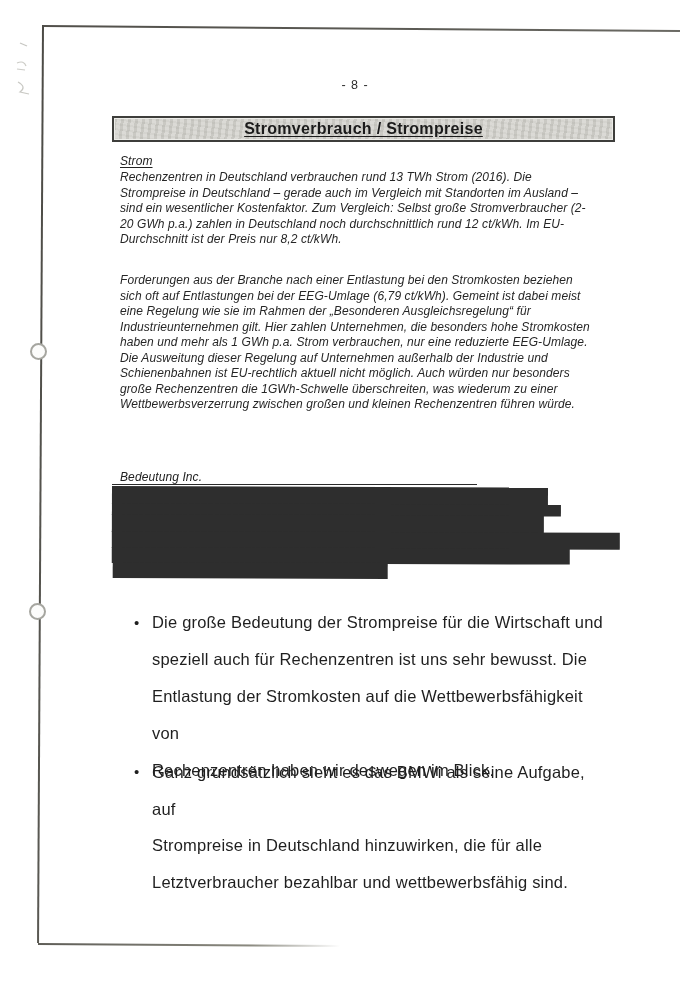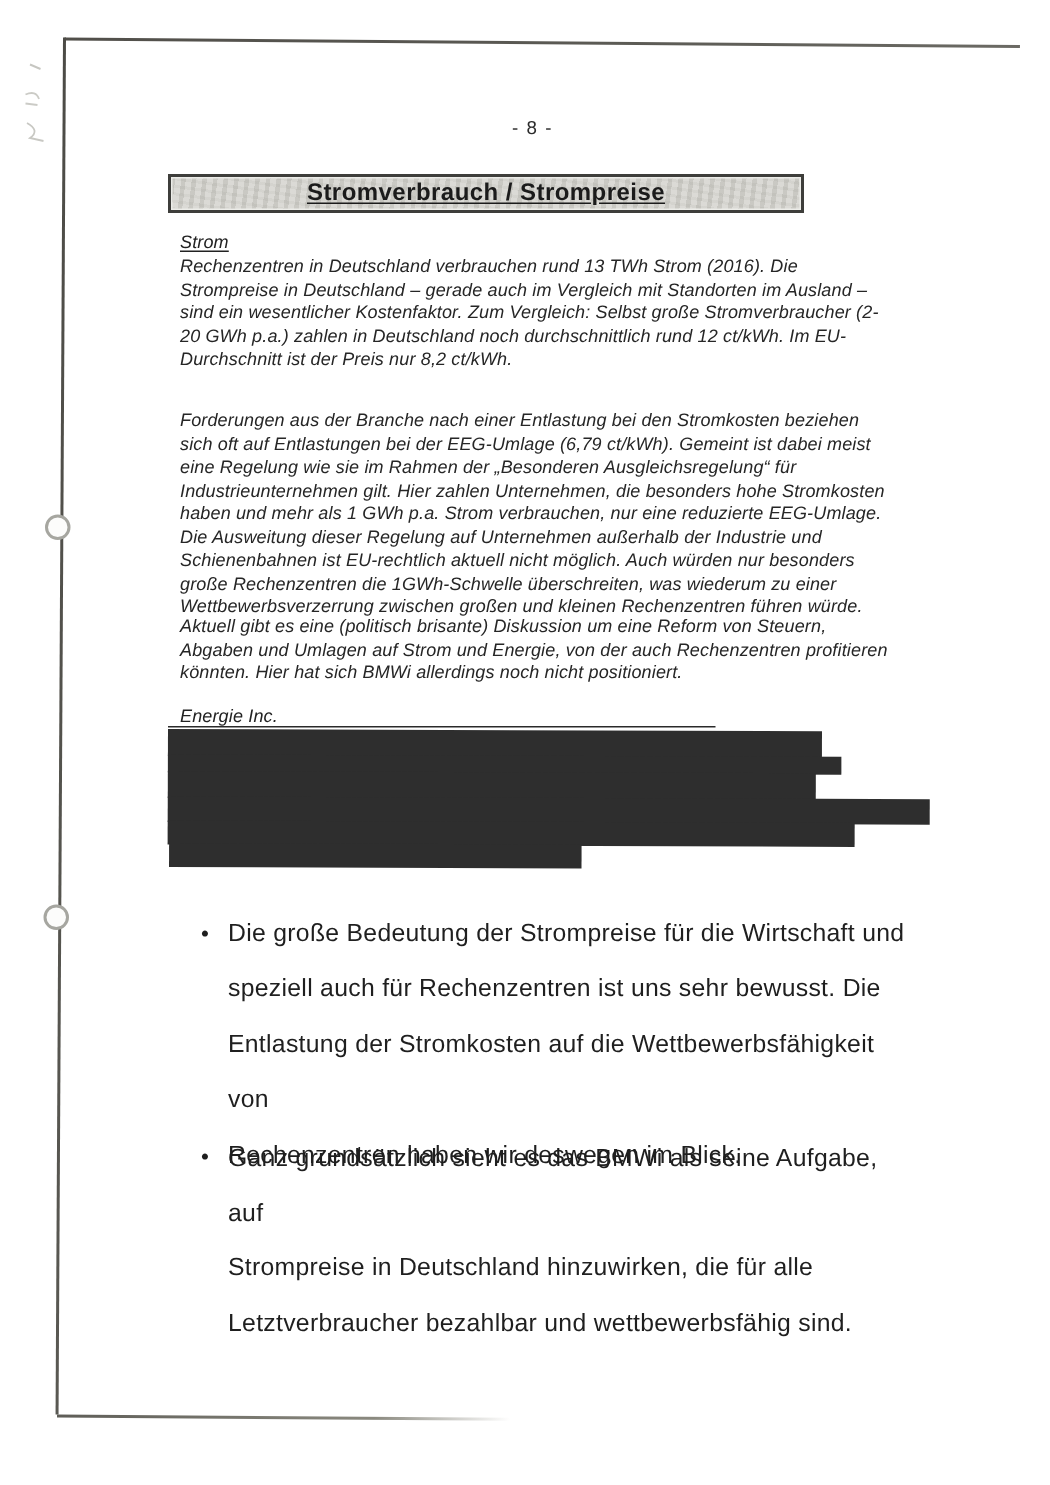--- a/index.html
+++ b/index.html
@@ -23,21 +23,21 @@
     transform:rotate(0.4deg);transform-origin:left top;}
   .punch{position:absolute;width:17px;height:17px;border-radius:50%;
     border:2px solid #a6a6a0;background:#fcfcfb;box-sizing:border-box;}
   .punch.p1{left:30px;top:343px;}
   .punch.p2{left:29px;top:603px;}
   .pencil{position:absolute;left:14px;top:38px;opacity:0.85;}
 
   .page-number{position:absolute;left:110px;top:78px;width:490px;
     text-align:center;font-size:12.5px;color:#2c2c2c;letter-spacing:1px;}
 
-  .title-box{position:absolute;left:112px;top:116px;width:424px;height:26px;
+  .title-box{position:absolute;left:112px;top:116px;width:503px;height:26px;
     box-sizing:border-box;border:2px solid #3e3e3b;
     background:
       repeating-linear-gradient(97deg, rgba(120,120,112,.14) 0 3px, rgba(255,255,255,.10) 3px 7px),
       repeating-linear-gradient(8deg, rgba(140,140,132,.10) 0 2px, rgba(255,255,255,0) 2px 5px),
       #d7d6d1;
     box-shadow:inset 0 0 0 1px #ecece8;
     display:flex;align-items:center;justify-content:center;}
   .title-box .title{font-size:16px;font-weight:bold;color:#1b1b1b;
     text-decoration:underline;text-underline-offset:2px;letter-spacing:0.3px;}
 
@@ -97,25 +97,22 @@
   <div class="body-text" style="top:273px">Forderungen aus der Branche nach einer Entlastung bei den Stromkosten beziehen
 sich oft auf Entlastungen bei der EEG-Umlage (6,79 ct/kWh). Gemeint ist dabei meist
 eine Regelung wie sie im Rahmen der „Besonderen Ausgleichsregelung“ für
 Industrieunternehmen gilt. Hier zahlen Unternehmen, die besonders hohe Stromkosten
 haben und mehr als 1 GWh p.a. Strom verbrauchen, nur eine reduzierte EEG-Umlage.
 Die Ausweitung dieser Regelung auf Unternehmen außerhalb der Industrie und
 Schienenbahnen ist EU-rechtlich aktuell nicht möglich. Auch würden nur besonders
 große Rechenzentren die 1GWh-Schwelle überschreiten, was wiederum zu einer
 Wettbewerbsverzerrung zwischen großen und kleinen Rechenzentren führen würde.</div>
 
-  <div class="body-text" style="top:410px">Aktuell gibt es eine (politisch brisante) Diskussion um eine Reform von Steuern,
-Abgaben und Umlagen auf Strom und Energie, von der auch Rechenzentren profitieren
-könnten. Hier hat sich BMWi allerdings noch nicht positioniert.</div>
 
-  <div class="source-heading" style="top:470px">Energie Inc.</div>
+  <div class="source-heading" style="top:470px">Bedeutung Inc.</div>
   <div class="heading-rule"></div>
 
   <div class="redaction" id="redaction">
       <div class="blk" style="left: 0px; top: 0px; width: 436px; height: 17.5px; background: rgb(46, 46, 46);"></div>
       <div class="blk" style="left: 0px; top: 17px; width: 449px; height: 11.5px; background: rgb(46, 46, 46);"></div>
       <div class="blk" style="left: 0px; top: 28px; width: 432px; height: 17.5px; background: rgb(46, 46, 46);"></div>
       <div class="blk" style="left: 0px; top: 45px; width: 508px; height: 16.5px; background: rgb(46, 46, 46);"></div>
       <div class="blk" style="left: 0px; top: 61px; width: 458px; height: 15.5px; background: rgb(46, 46, 46);"></div>
       <div class="blk" style="left: 1px; top: 76px; width: 275px; height: 15.5px; background: rgb(46, 46, 46);"></div>
     </div>

